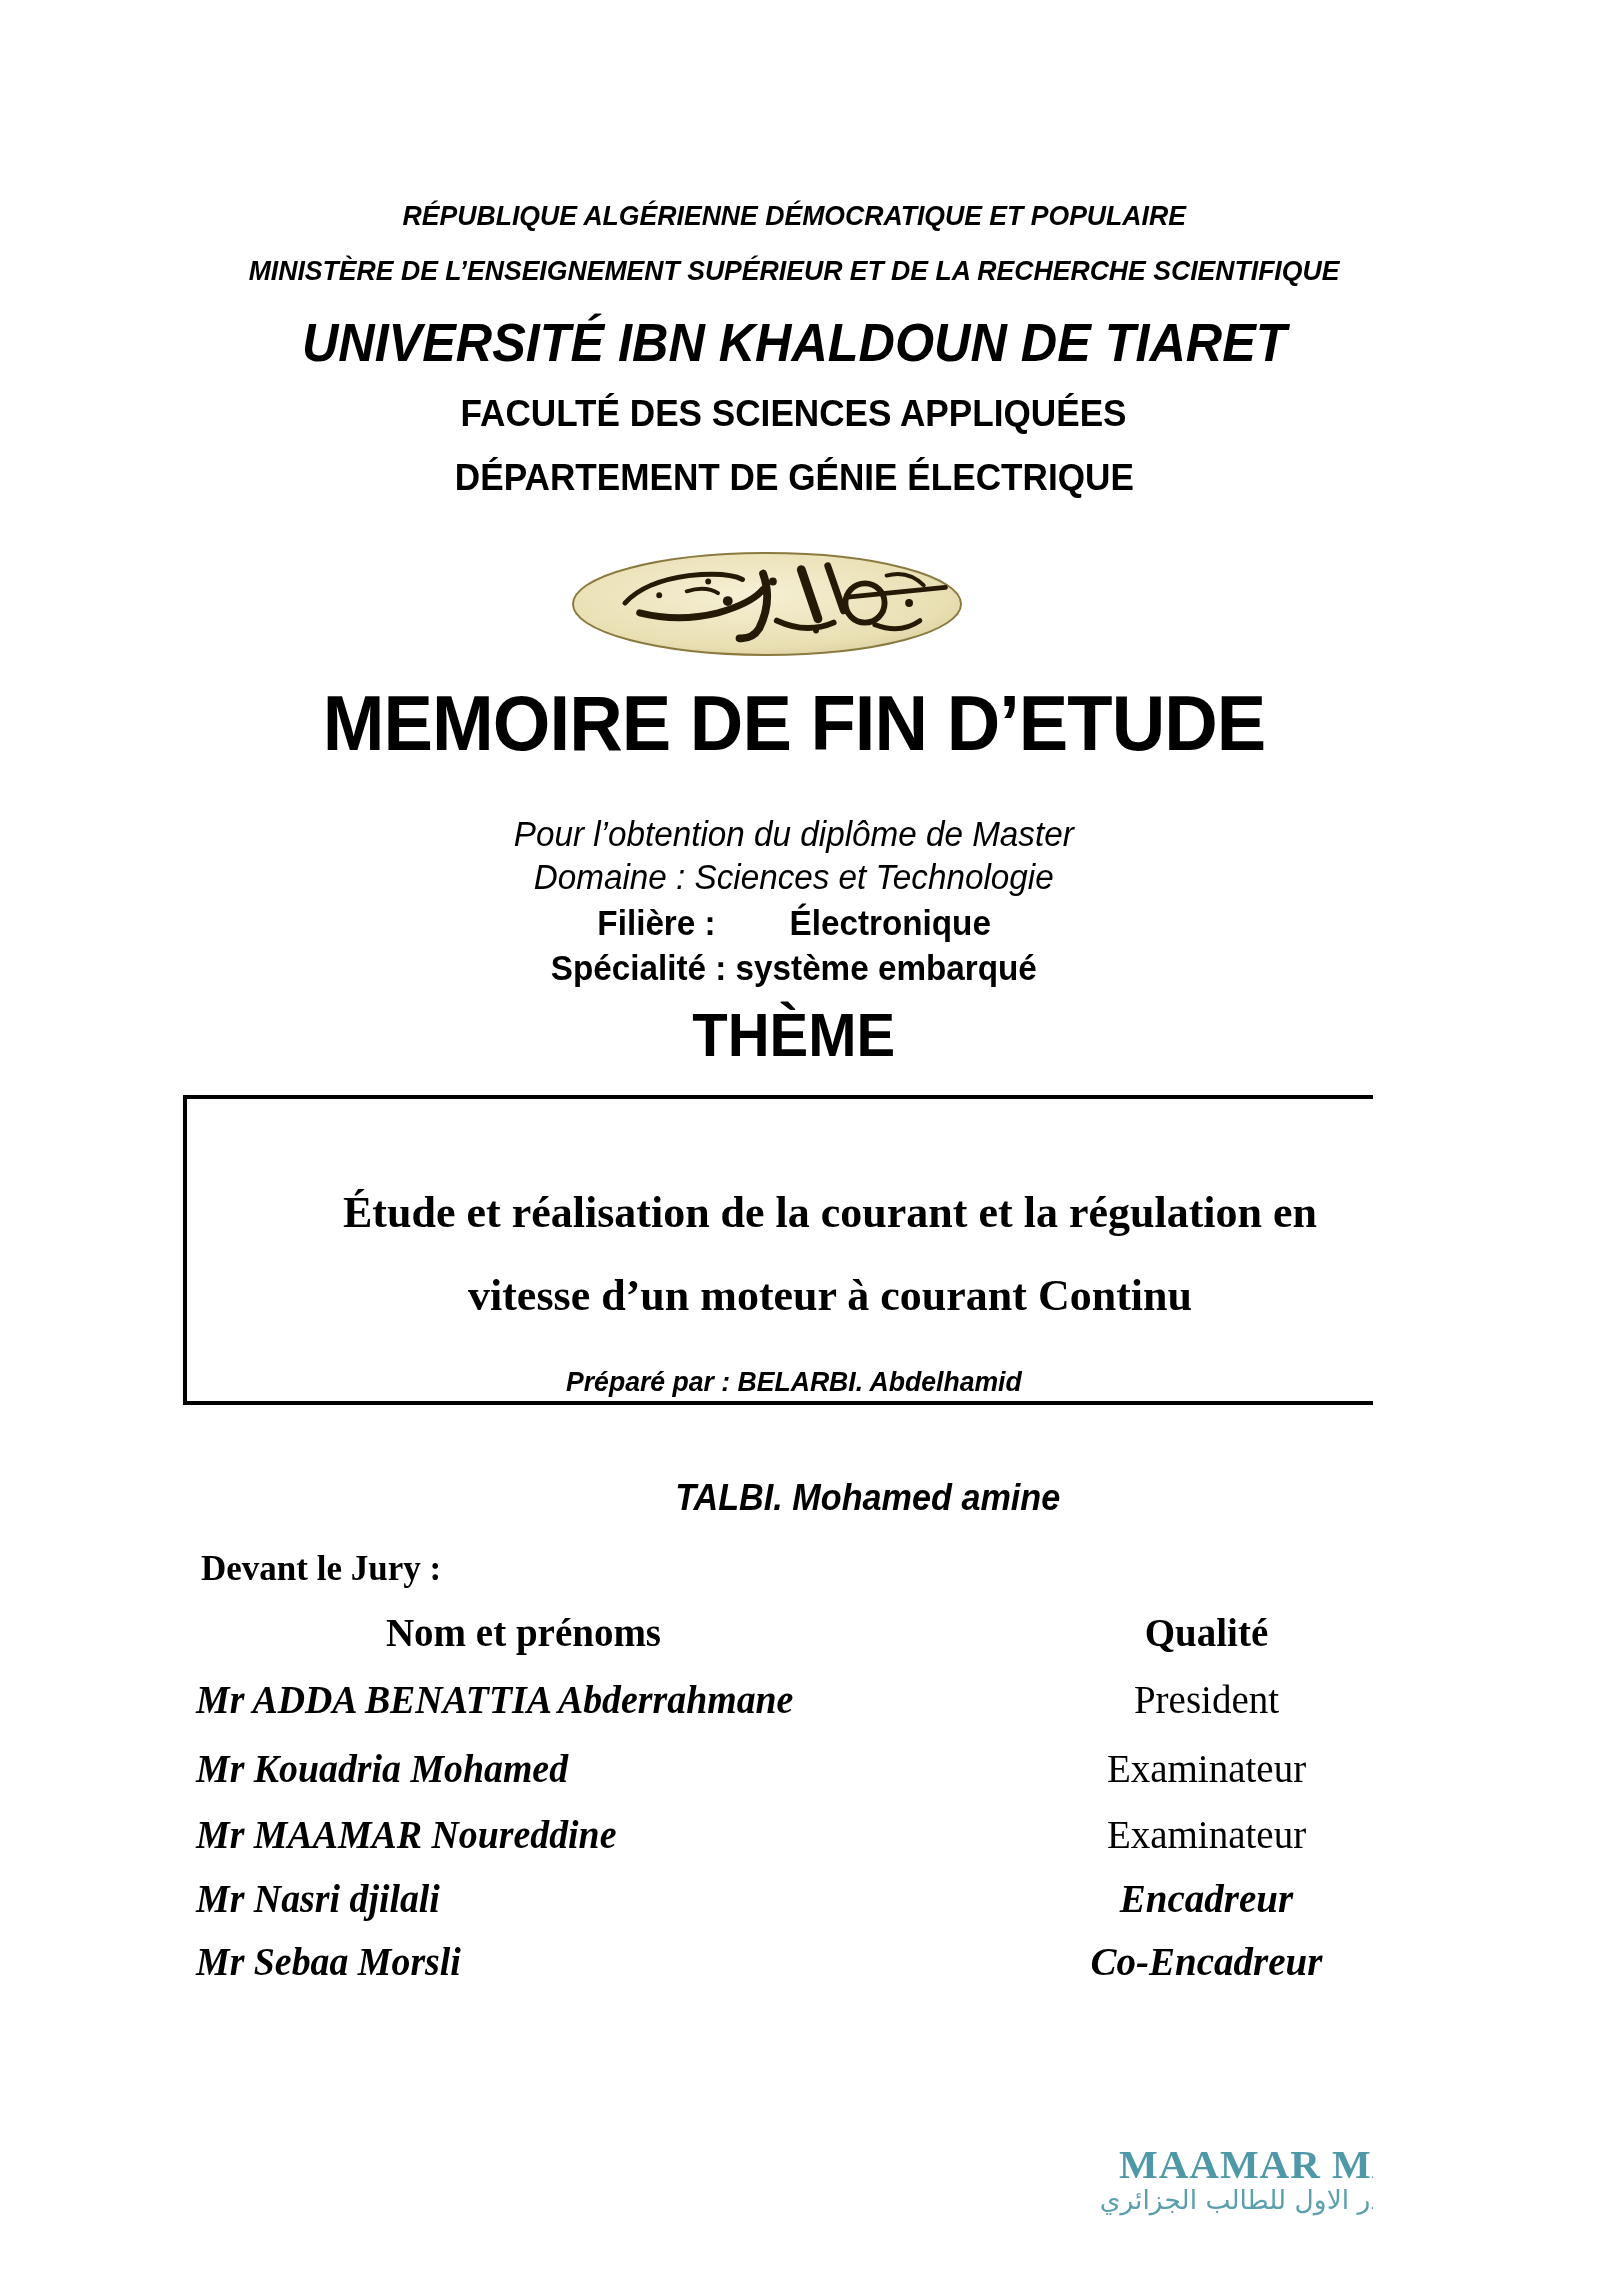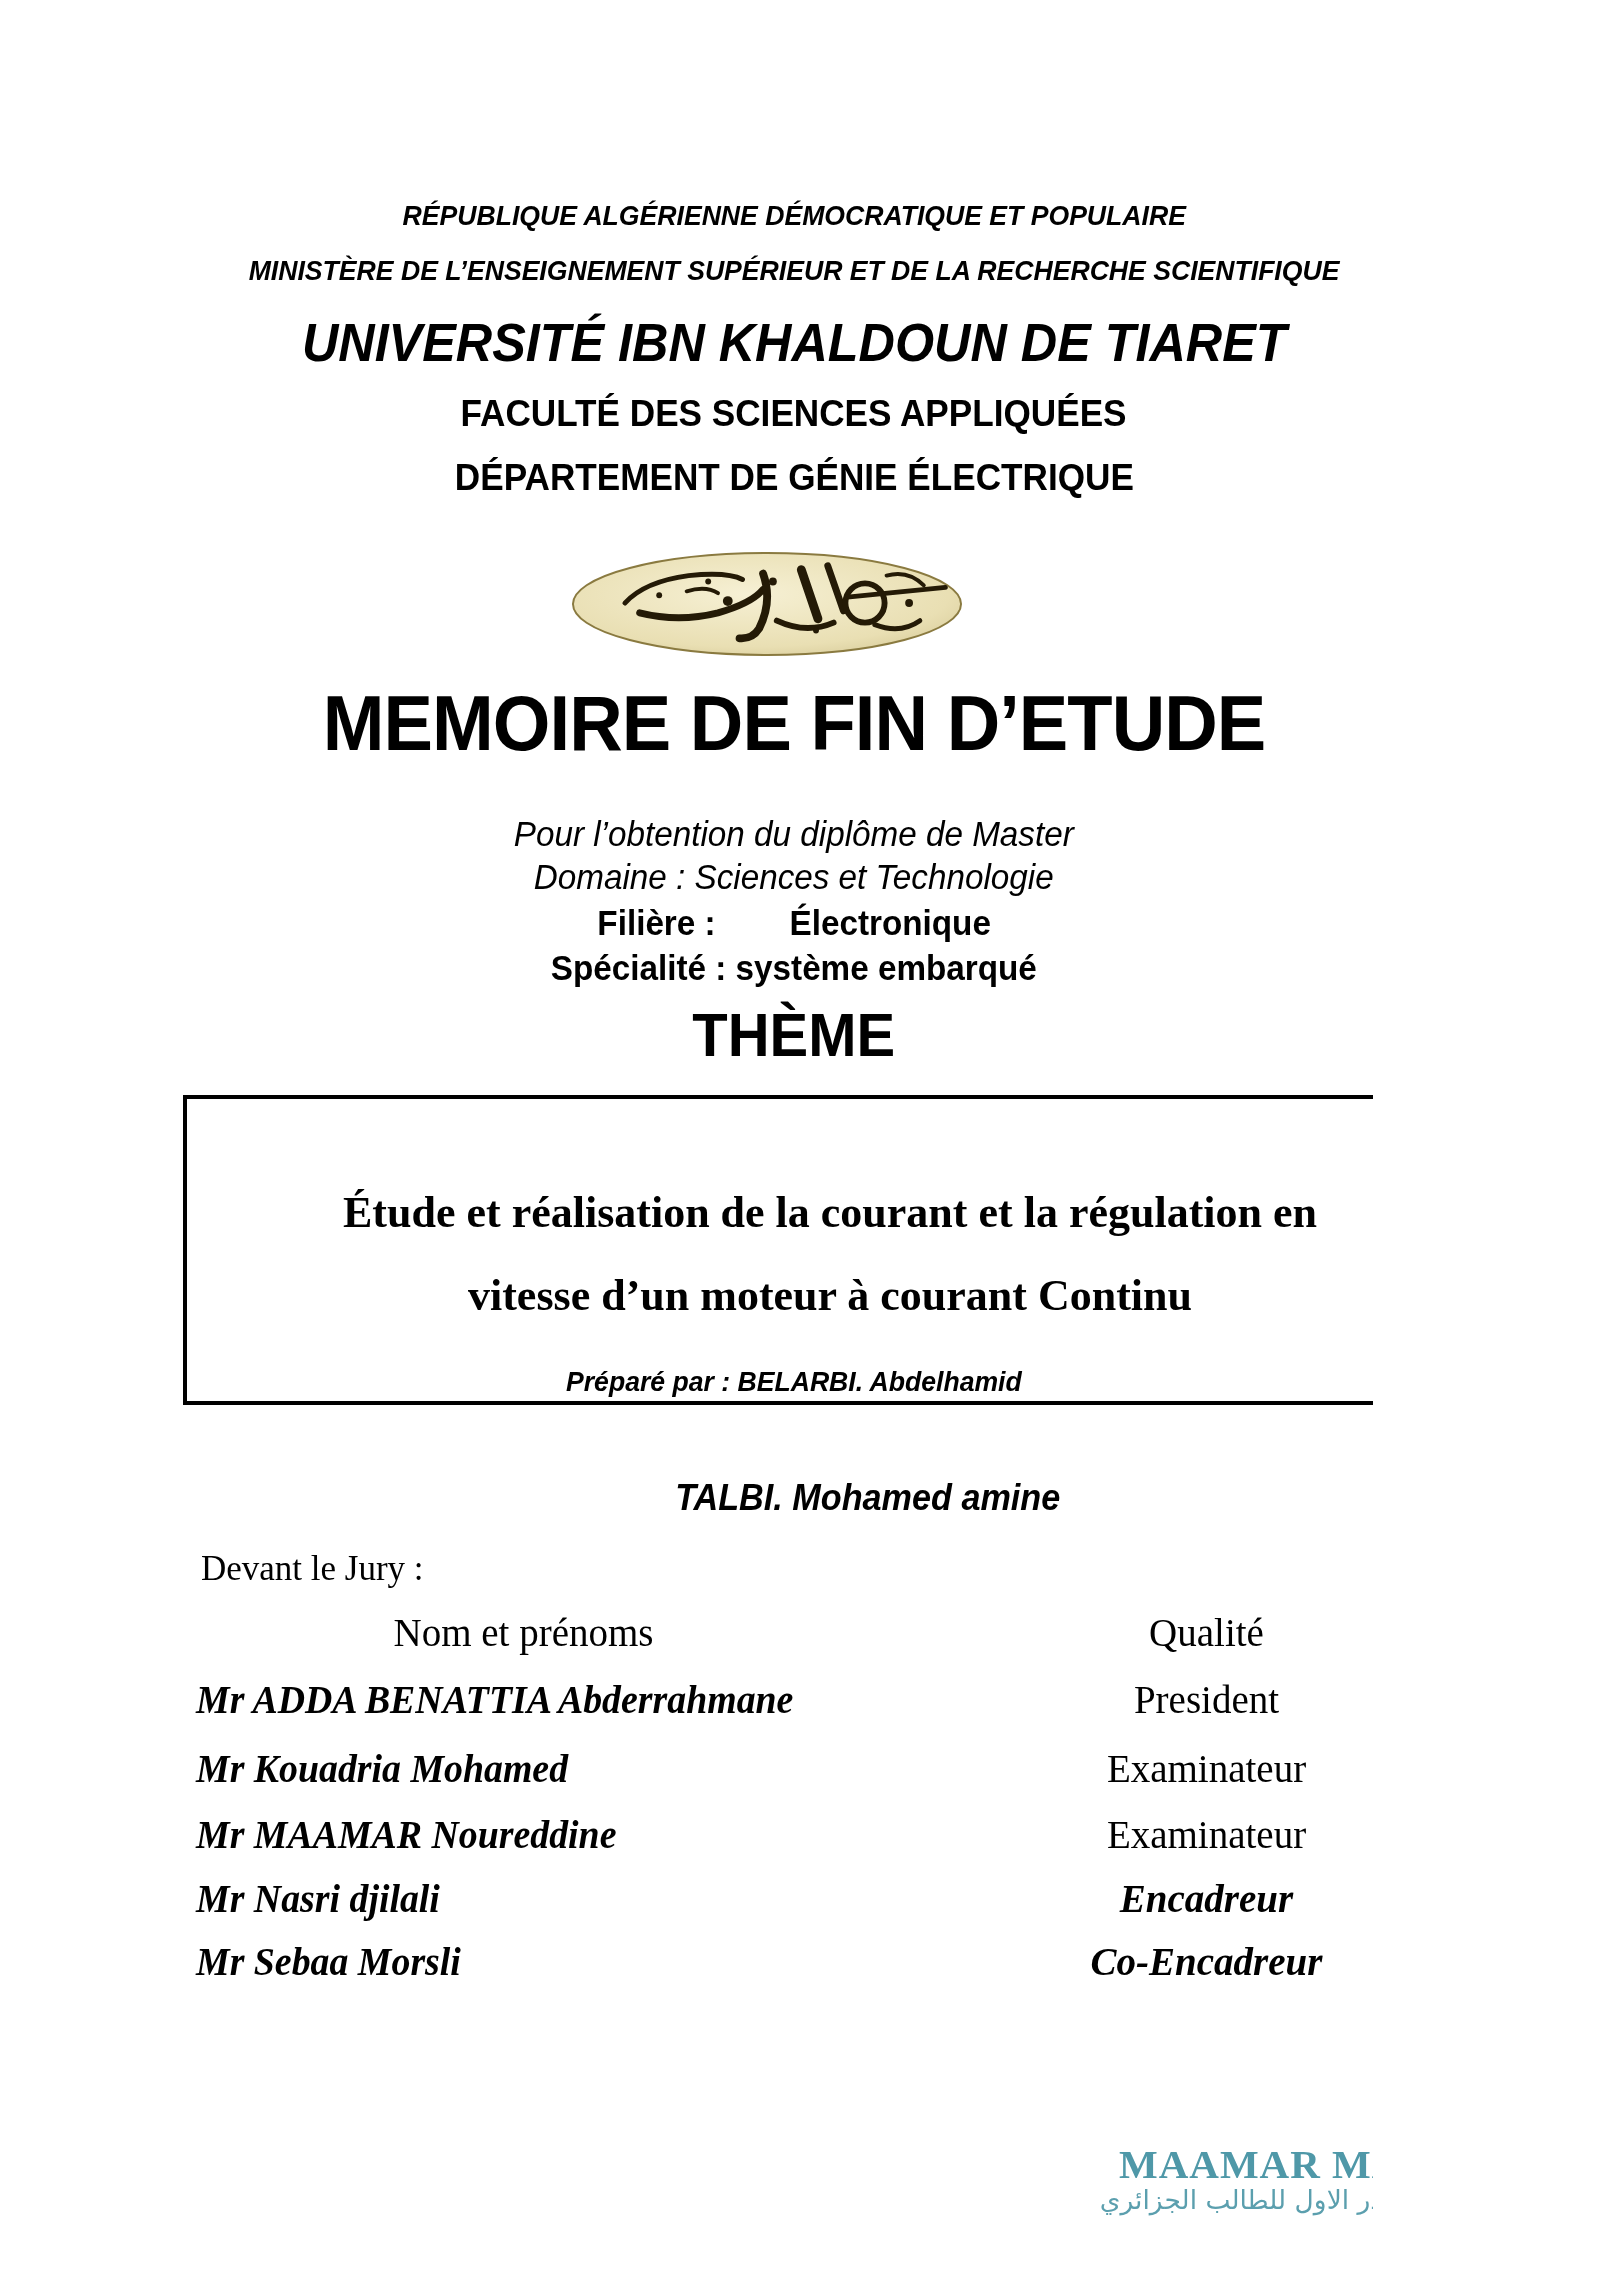--- a/index.html
+++ b/index.html
@@ -8,21 +8,21 @@
     width:1373px;height:2293px;
     background:#ffffff;color:#000;
     font-family:"Liberation Sans",sans-serif;
     overflow:hidden;
   }
   .line{position:absolute;left:0;width:1588px;text-align:center;line-height:1;white-space:pre;}
   .cond{display:inline-block;white-space:pre;transform:scaleX(0.95);transform-origin:50% 50%;}
   .sans-bi{font-family:"Liberation Sans",sans-serif;font-weight:bold;font-style:italic;}
   .sans-b{font-family:"Liberation Sans",sans-serif;font-weight:bold;}
   .sans-i{font-family:"Liberation Sans",sans-serif;font-style:italic;}
-  .serif-b{font-family:"Liberation Serif",serif;font-weight:normal;}
+  .serif-b{font-family:"Liberation Serif",serif;font-weight:bold;}
   .serif-bi{font-family:"Liberation Serif",serif;font-weight:bold;font-style:italic;}
   .serif-r{font-family:"Liberation Serif",serif;}
 
   #republic{top:202px;font-size:28px;}
   #ministry{top:257px;font-size:28px;}
   #university{top:316px;font-size:53px;}
   #faculty{top:395px;font-size:37px;text-align:center;}
   #department{top:459px;font-size:37px;}
 
   #seal{position:absolute;left:571px;top:552px;width:392px;height:105px;}

